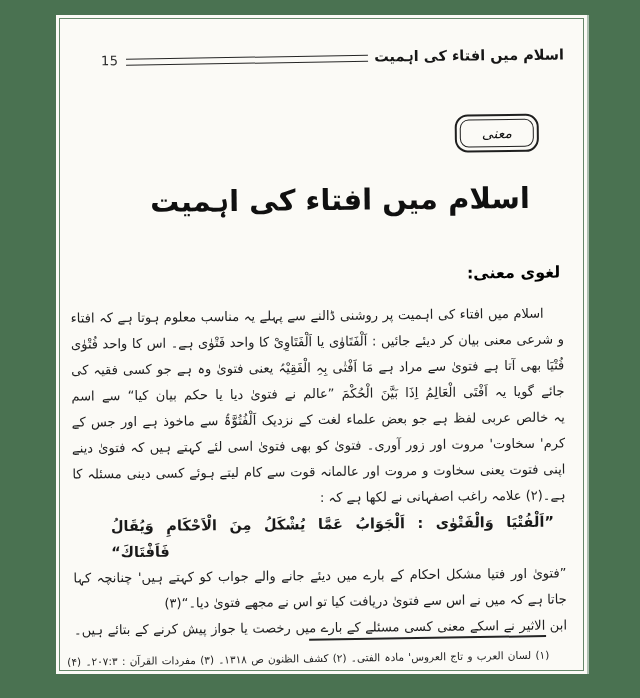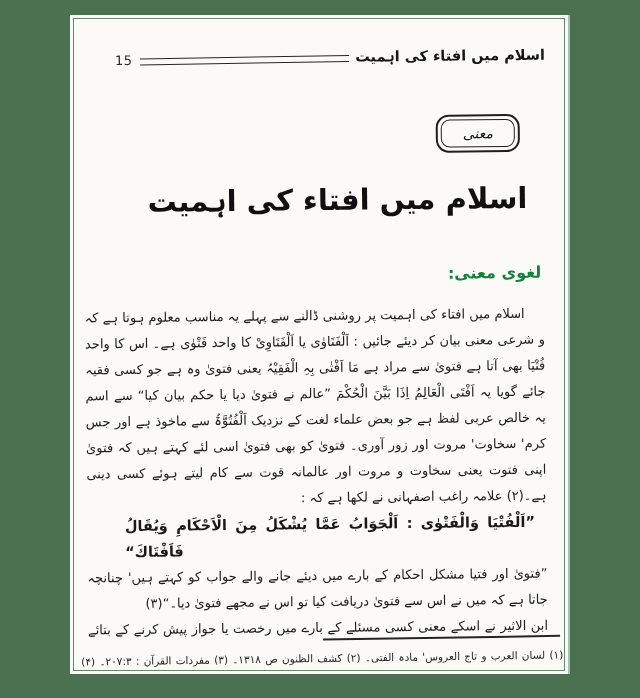--- a/index.html
+++ b/index.html
@@ -5,25 +5,26 @@
   html,body{margin:0;padding:0;}
   body{
     width:640px;height:698px;
     background:#4a7251;
     overflow:hidden;
     font-family:"DejaVu Sans",sans-serif;
     position:relative;
   }
   
   .page{
-    position:absolute;left:70px;top:15px;width:498px;height:659px;
+    position:absolute;left:56px;top:15px;width:498px;height:659px;
     background:#fbfaf6;
     outline:1.5px solid rgba(74,114,81,.85);
     outline-offset:-4px;
     box-shadow:2px 0 0 rgba(255,255,255,.55);
+    padding-left:33px;
   }
   .content{
     position:absolute;inset:0;
     transform:rotate(-0.6deg);
     transform-origin:50% 50%;
     color:#1d1d1d;
   }
   
   .hdr{
     position:absolute;top:30px;left:48px;right:20px;height:26px;
@@ -53,21 +54,21 @@
   }
   
   .title{
     position:absolute;top:168px;left:40px;right:0;
     text-align:center;direction:rtl;
     font-size:29px;font-weight:bold;color:#101010;
   }
   
   .sechead{
     position:absolute;top:250px;right:26px;
-    direction:rtl;font-size:16px;font-weight:bold;color:#15803d;
+    direction:rtl;font-size:16px;font-weight:bold;color:#000000;
   }
   
   .bodytext{
     position:absolute;top:288px;left:15px;right:23px;
   }
   .line{
     direction:rtl;height:26px;line-height:26px;overflow:hidden;
     font-size:13px;color:#202020;
     text-align:justify;text-align-last:justify;text-justify:inter-word;
   }

